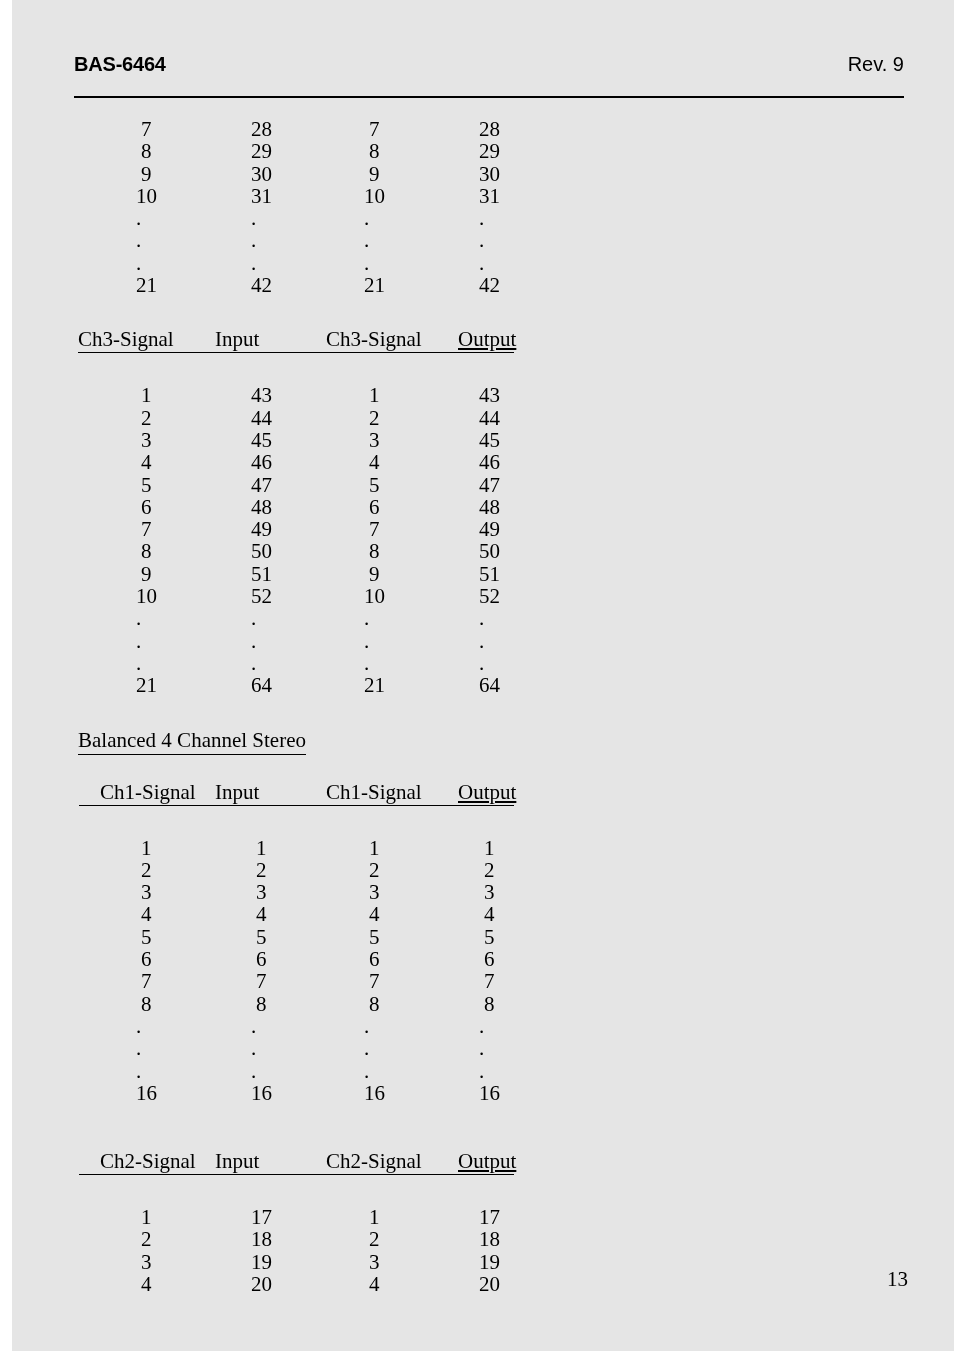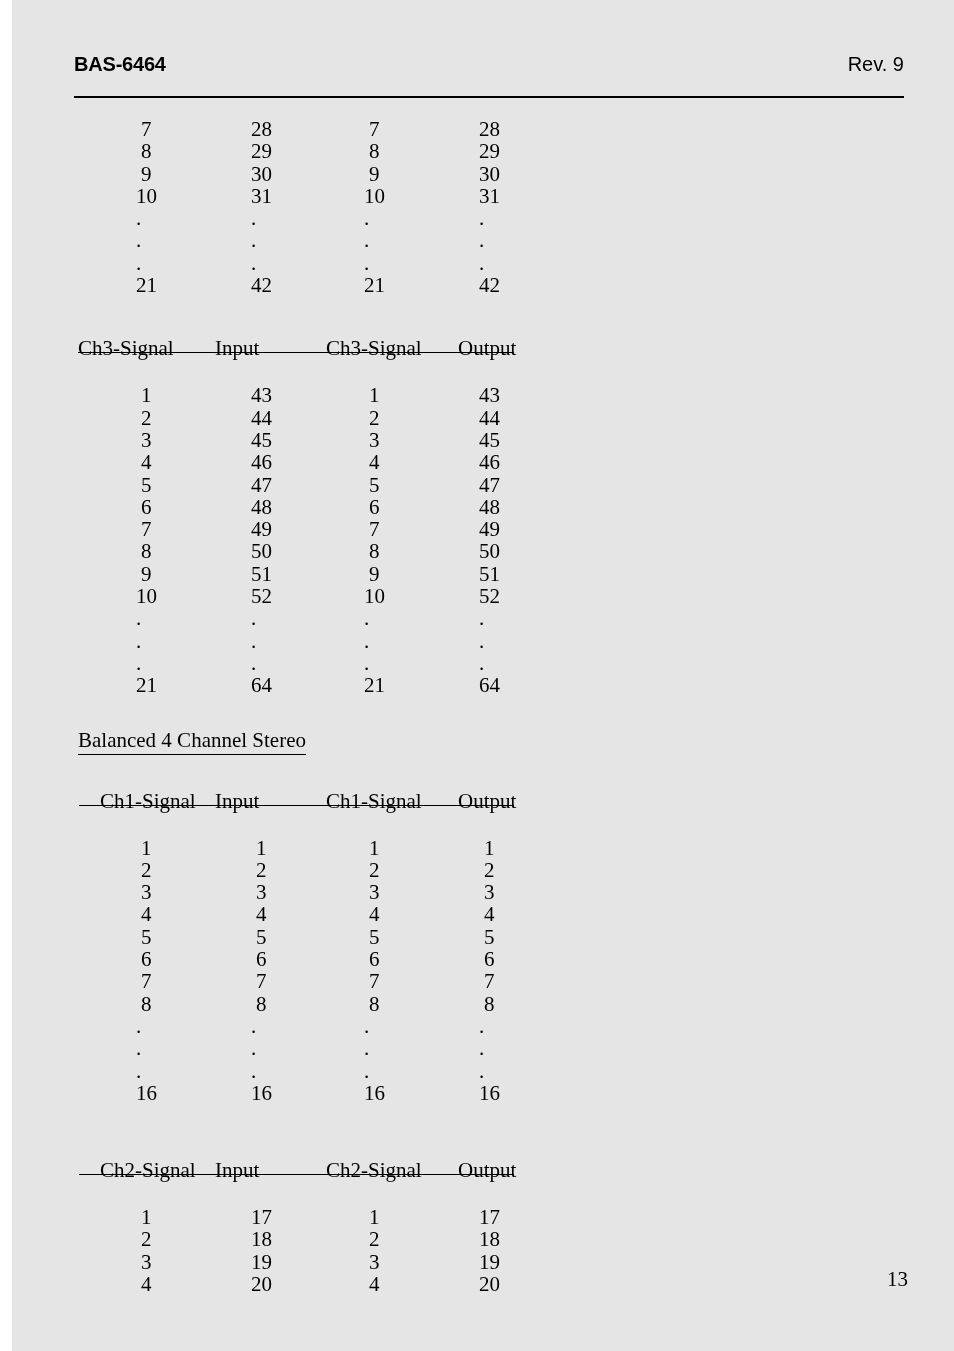--- a/index.html
+++ b/index.html
@@ -93,35 +93,35 @@
   
   .table-head {
     position: relative;
     height: 28px;
     font-size: 21px;
     line-height: 26px;
     white-space: nowrap;
   }
   .table-head .hcell {
     position: absolute;
-    top: 9px;
+    top: 0;
     display: block;
   }
   .head-rule {
     position: absolute;
     height: 0;
     border-top: 1.6px solid #000000;
     top: 26px;
   }
   
   .h0 { left: 66px; }
   .h0-indent { left: 88px; }
   .h1 { left: 203px; text-align: center; }
   .h2 { left: 314px; }
-  .h3 { left: 446px; }
+  .h3 { left: 446px; text-decoration: underline; }
 
   .rule-a { left: 66px; width: 436px; }
   .rule-b { left: 67px; width: 435px; }
 
   
   .section-heading {
     position: relative;
     left: 66px;
     font-size: 21px;
     line-height: 26px;

